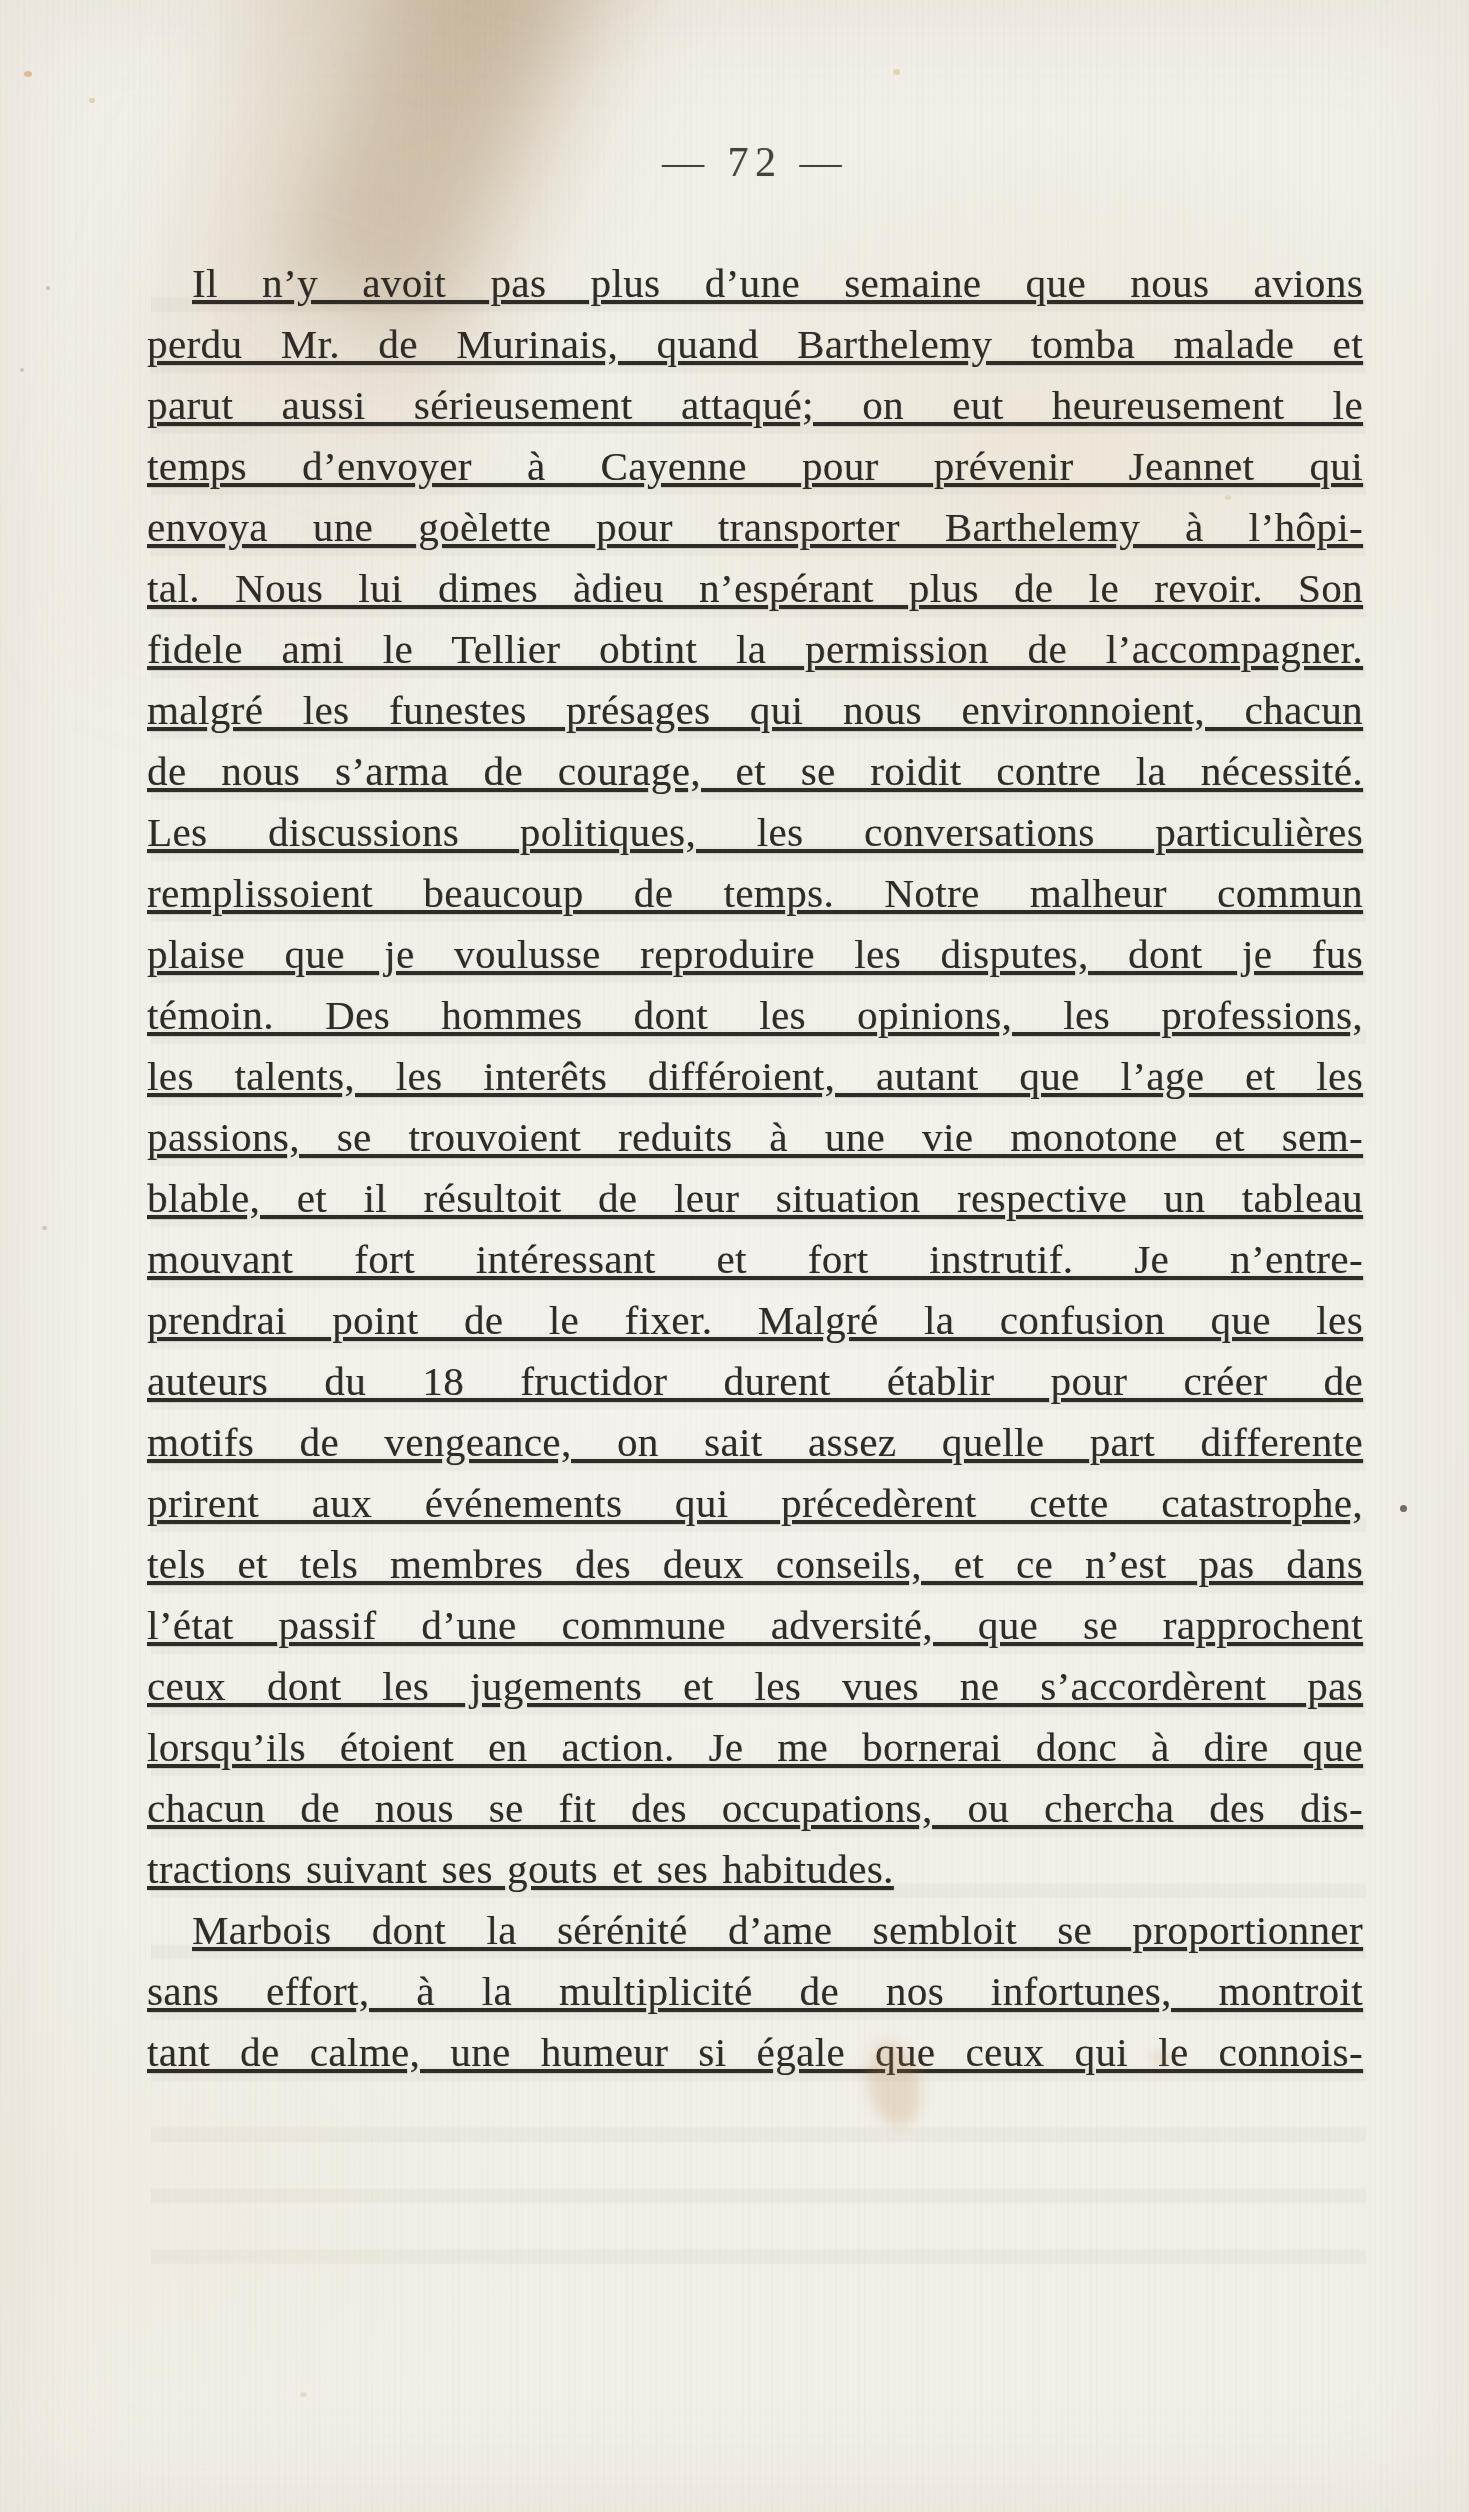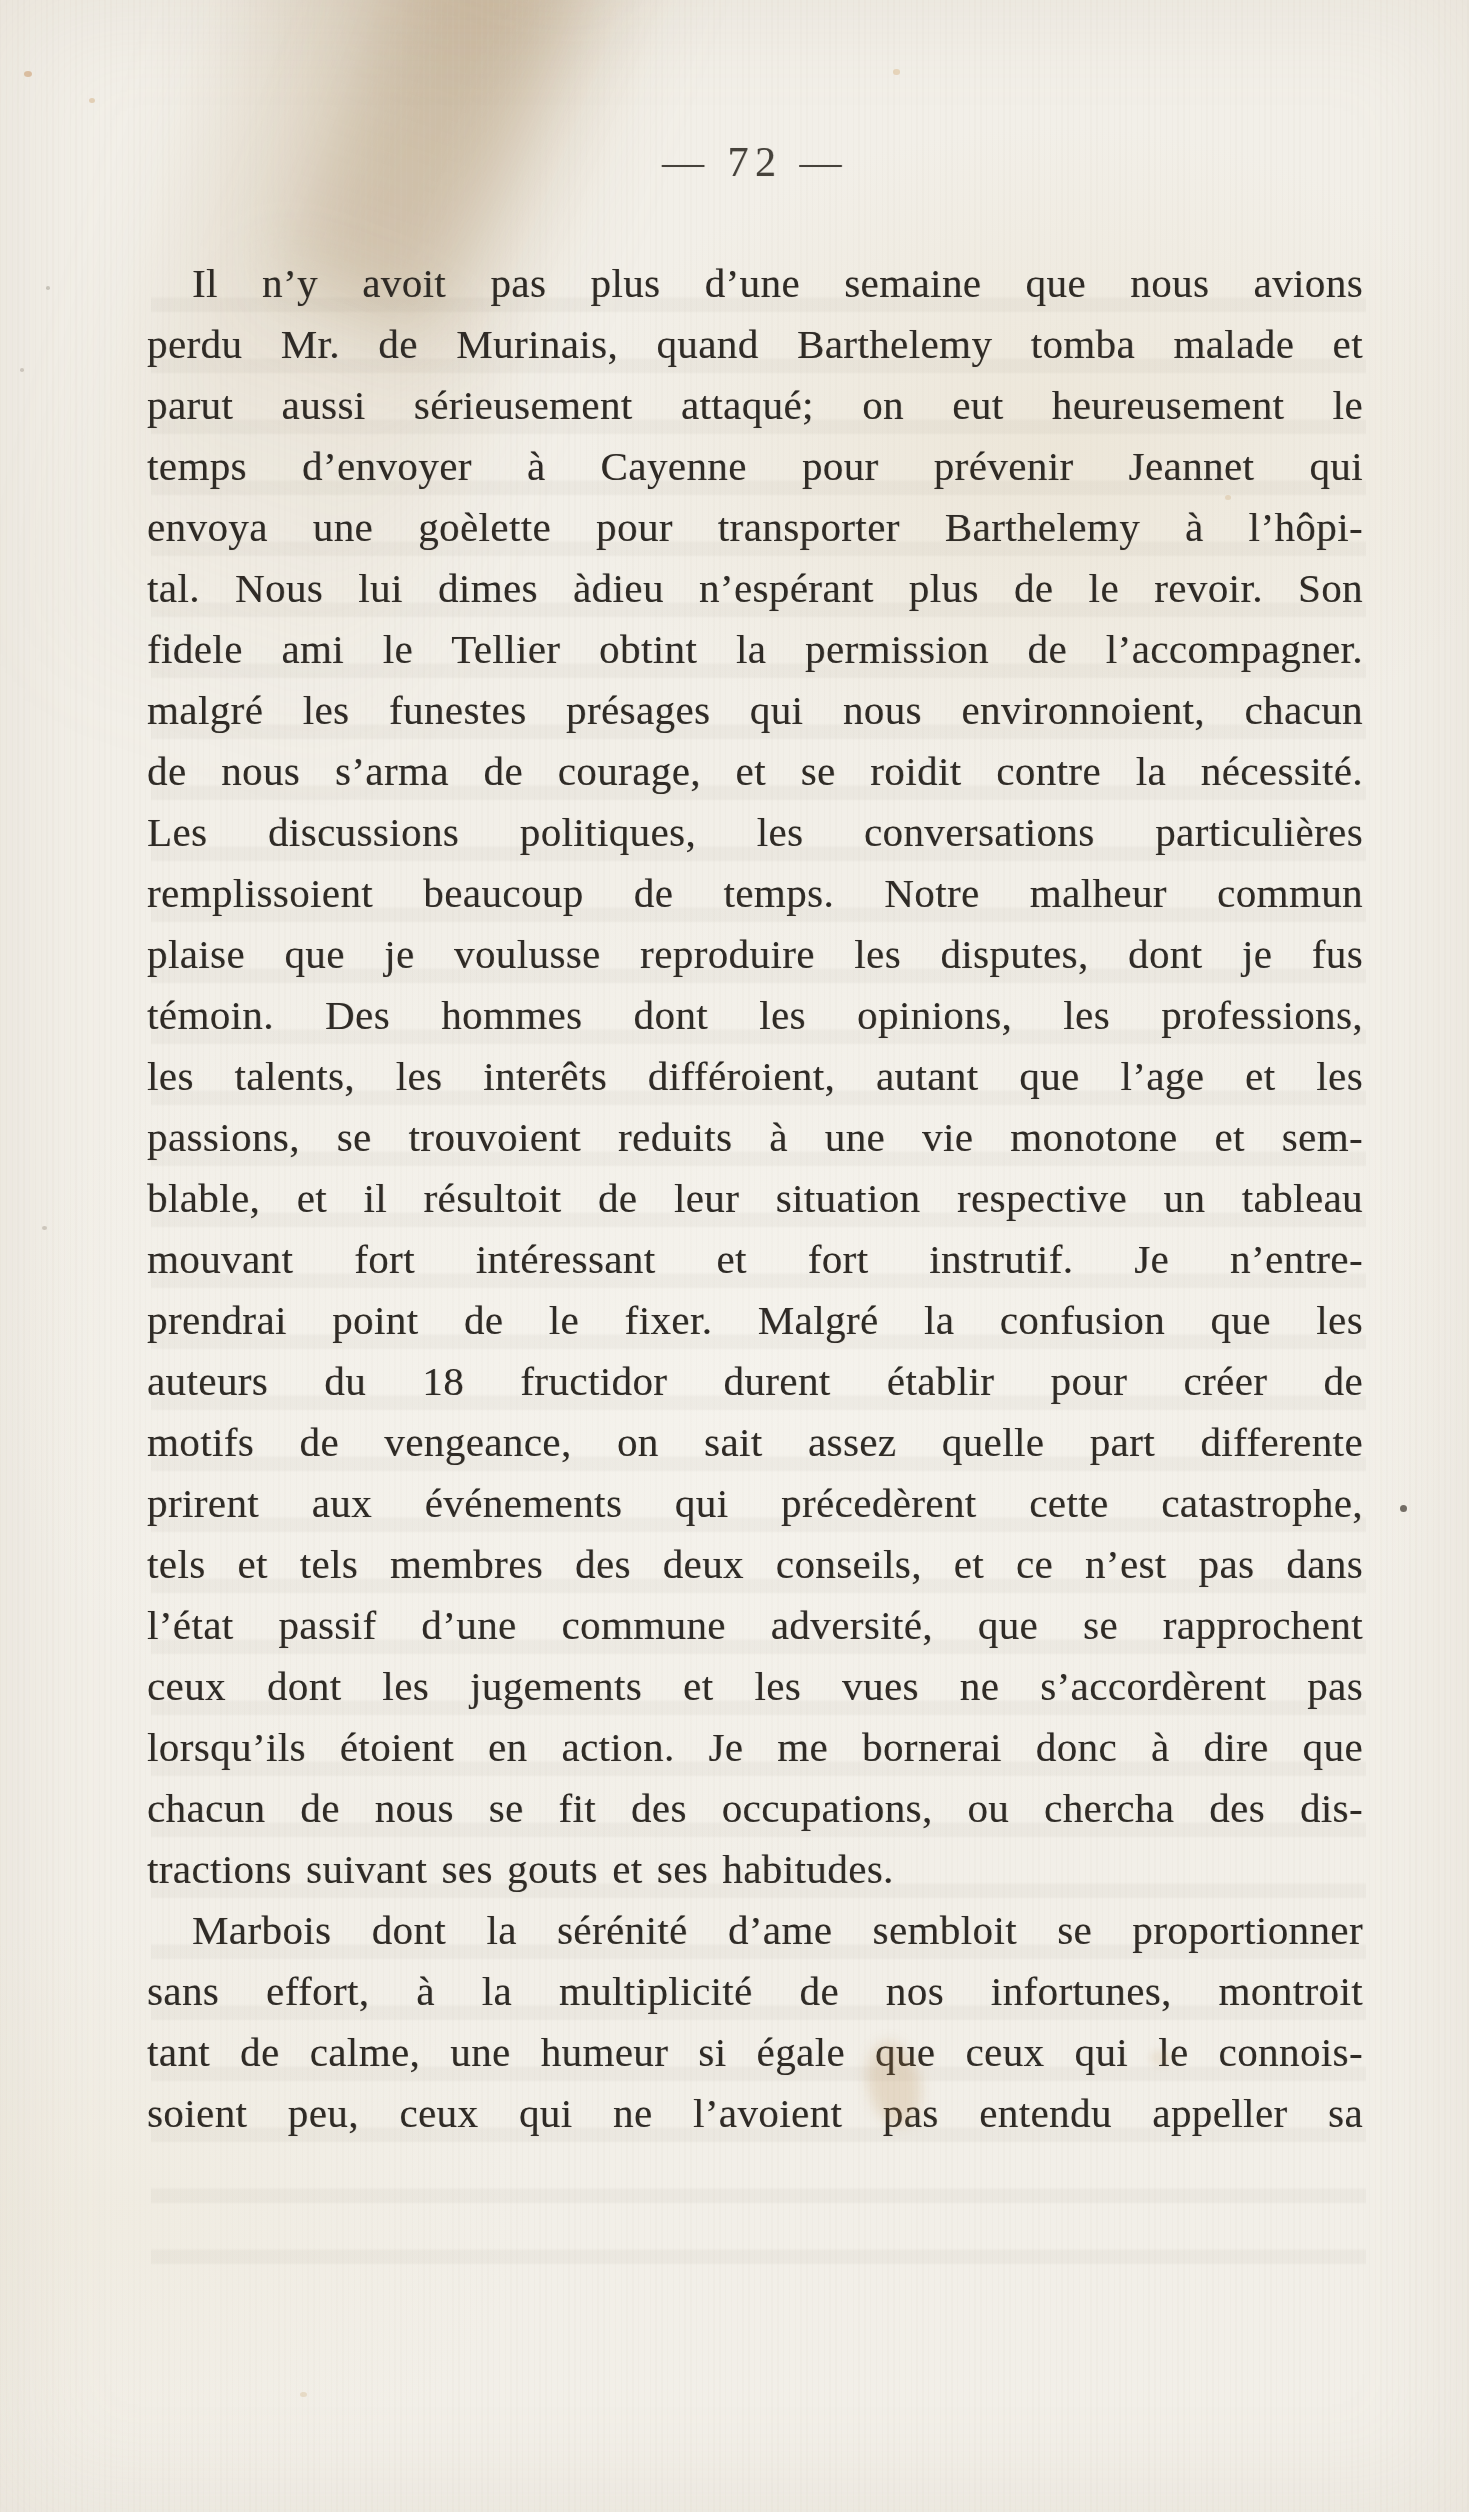--- a/index.html
+++ b/index.html
@@ -60,20 +60,21 @@
     color:#46423b;
     text-shadow:0.4px 0.4px 0.7px rgba(70,66,59,0.35);
   }
   .text{
     position:absolute;left:147px;top:253px;width:1216px;
     color:#2f2b26;
     font-size:41px;
     letter-spacing:0.4px;
     word-spacing:3.6px;
     text-shadow:0.4px 0.4px 0.7px rgba(47,43,38,0.38);
+    text-decoration:underline;
   }
   .line{
     height:61px;line-height:61px;
     text-align:justify;
     text-align-last:justify;
     hyphens:none;
   }
   .line.indent{text-indent:45px;}
   .line.endline{text-align-last:left;}
   
@@ -125,21 +126,20 @@
       <div class="line">prirent aux événements qui précedèrent cette catastrophe,</div>
       <div class="line">tels et tels membres des deux conseils, et ce n’est pas dans</div>
       <div class="line">l’état passif d’une commune adversité, que se rapprochent</div>
       <div class="line">ceux dont les jugements et les vues ne s’accordèrent pas</div>
       <div class="line">lorsqu’ils étoient en action. Je me bornerai donc à dire que</div>
       <div class="line">chacun de nous se fit des occupations, ou chercha des dis-</div>
       <div class="line endline">tractions suivant ses gouts et ses habitudes.</div>
       <div class="line indent">Marbois dont la sérénité d’ame sembloit se proportionner</div>
       <div class="line">sans effort, à la multiplicité de nos infortunes, montroit</div>
       <div class="line">tant de calme, une humeur si égale que ceux qui le connois-</div>
-      <div class="line">soient peu, ceux qui ne l’avoient pas entendu appeller sa</div>
     </div>
 
   <div class="stain s1"></div>
   <div class="stain s2"></div>
   <div class="stain s3"></div>
   <div class="stain s4"></div>
   <div class="stain s5"></div>
   <div class="stain s6"></div>
   <div class="stain s7"></div>
   <div class="stain s8"></div>

